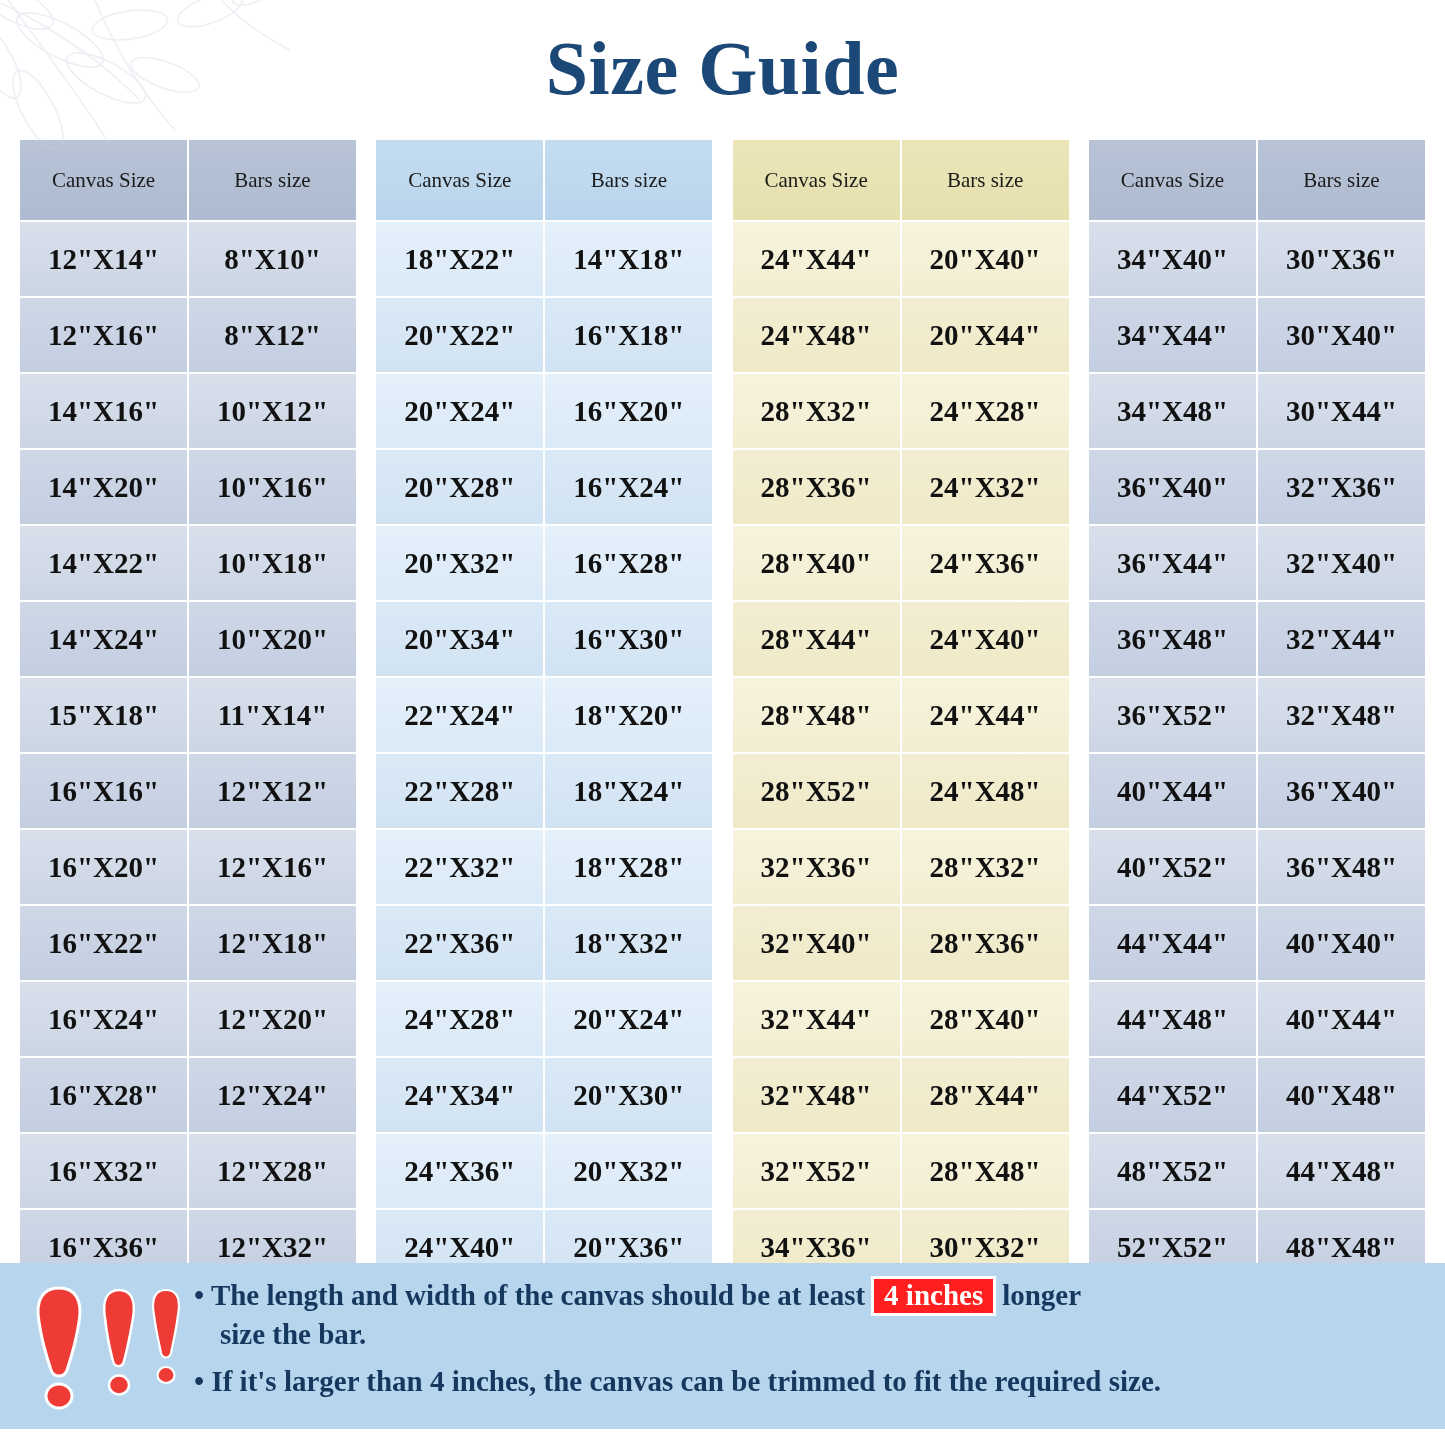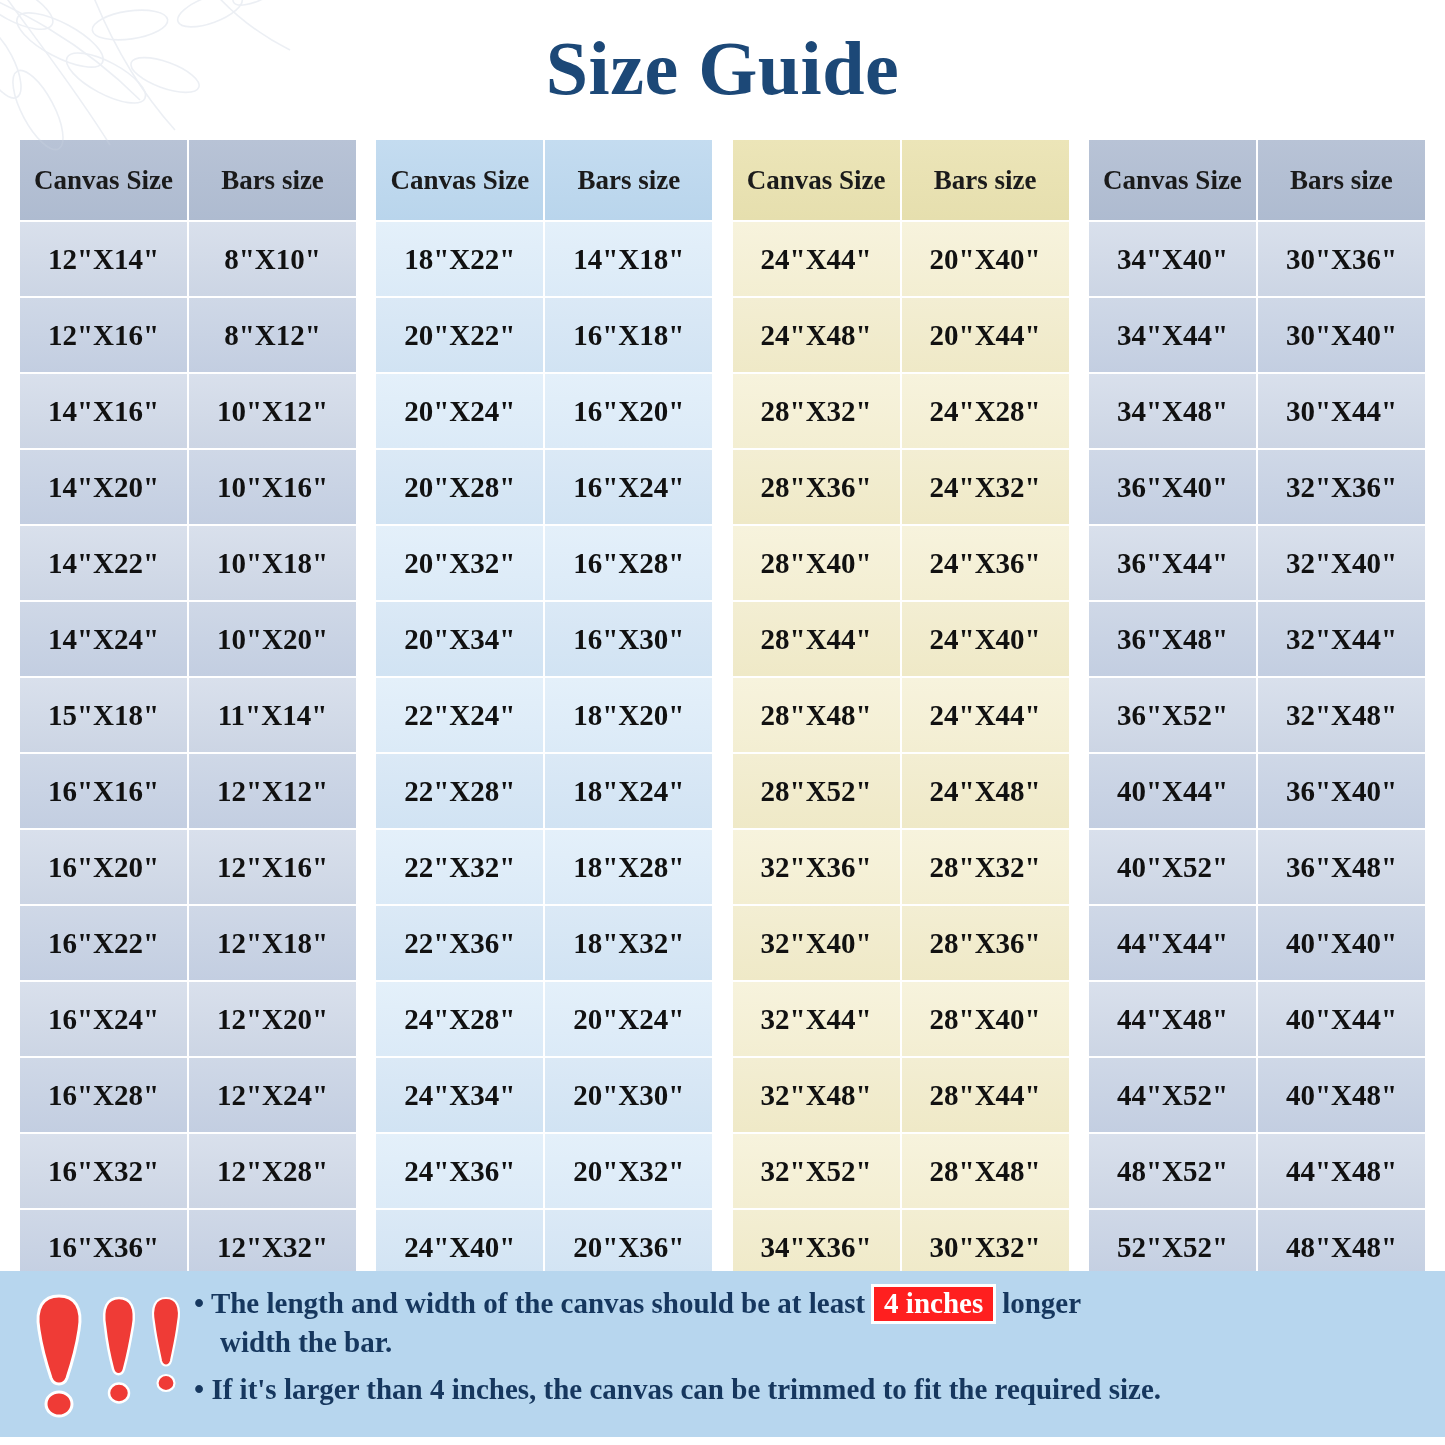--- a/index.html
+++ b/index.html
@@ -53,22 +53,22 @@
   }
 
   table.sizes {
     border-collapse: separate;
     border-spacing: 2px 2px;
     width: 340px;
     table-layout: fixed;
   }
 
   table.sizes th {
-    font-size: 27px;
-    font-weight: bold;
+    font-size: 21px;
+    font-weight: normal;
     color: #1b1b1b;
     height: 78px;
     text-align: center;
     vertical-align: middle;
     font-family: "Liberation Serif", serif;
   }
 
   table.sizes td {
     font-size: 29px;
     font-weight: bold;
@@ -108,21 +108,21 @@
   .grp-cream td {
     background: linear-gradient(180deg, #f7f3dd 0%, #f3eed2 100%);
   }
   .grp-cream td.alt {
     background: linear-gradient(180deg, #f3eed3 0%, #efe9c7 100%);
   }
 
   .footer {
     position: absolute;
     left: 0;
-    bottom: 8px;
+    bottom: 16px;
     width: 1445px;
     height: 166px;
     background: #b7d6ee;
     box-sizing: border-box;
     display: flex;
     align-items: center;
     padding: 0 24px 0 18px;
   }
 
   .warn-icons {
@@ -472,19 +472,19 @@
       </svg>
       <svg width="34" height="108" viewBox="0 0 34 108" xmlns="http://www.w3.org/2000/svg">
         <path d="M17 6 C 28 6, 32 15, 29 31 C 27 47, 24 59, 22 69 C 20 75, 14 75, 12 69 C 10 59, 7 47, 5 31 C 2 15, 6 6, 17 6 Z" fill="#ef3b36" stroke="#ffffff" stroke-width="2.2"></path>
         <ellipse cx="17" cy="91" rx="8.5" ry="8" fill="#ef3b36" stroke="#ffffff" stroke-width="2.2"></ellipse>
       </svg>
     </div>
     <div class="notes">
       <div class="note-row">
         <span>• The length and width of the canvas should be at least</span><span class="hl">4 inches</span><span>longer</span>
         <br>
-        <span class="indent">width the bar.</span>
+        <span class="indent">size the bar.</span>
       </div>
       <div class="note-row">• If it's larger than 4 inches, the canvas can be trimmed to fit the required size.</div>
     </div>
   </div>
 
 </div>
 
 </body></html>

